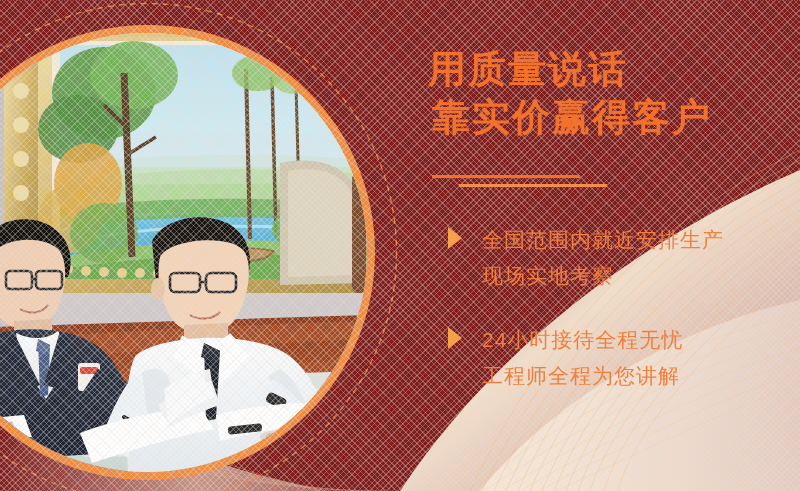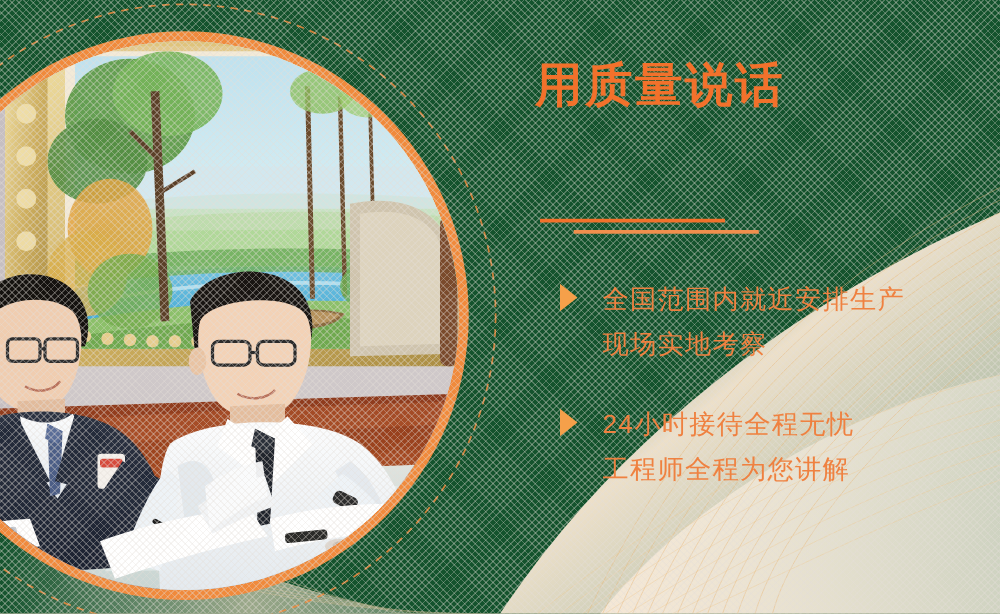--- a/index.html
+++ b/index.html
@@ -3,21 +3,21 @@
 <meta charset="utf-8">
 <style>
   html,body{margin:0;padding:0;}
   body{
     width:800px;height:491px;overflow:hidden;
     font-family:"Liberation Sans","DejaVu Sans",sans-serif;
     background:#ffffff;
   }
   .banner{
     position:relative;width:800px;height:491px;overflow:hidden;
-    background:#14532d;
+    background:#7f1d1d;
   }
   
   .texture{
     position:absolute;inset:0;z-index:5;pointer-events:none;
     background-image:
       repeating-linear-gradient(45deg, rgba(228,222,216,.30) 0 1px, rgba(0,0,0,0) 1px 4px),
       repeating-linear-gradient(-45deg, rgba(228,222,216,.30) 0 1px, rgba(0,0,0,0) 1px 4px);
   }
   
   .waves{position:absolute;inset:0;z-index:1;}
@@ -403,20 +403,21 @@
       </g>
     </svg>
   </div>
 
   <div class="texture"></div>
 
   <div class="content">
 
     <div class="headline">
       <span class="hl l1">用质量说话</span>
+      <span class="hl l2">靠实价赢得客户</span>
     </div>
 
     <div class="divider">
       <div class="d1"></div>
       <div class="d2"></div>
     </div>
 
     <div class="bullets">
 
       <div class="bullet">

